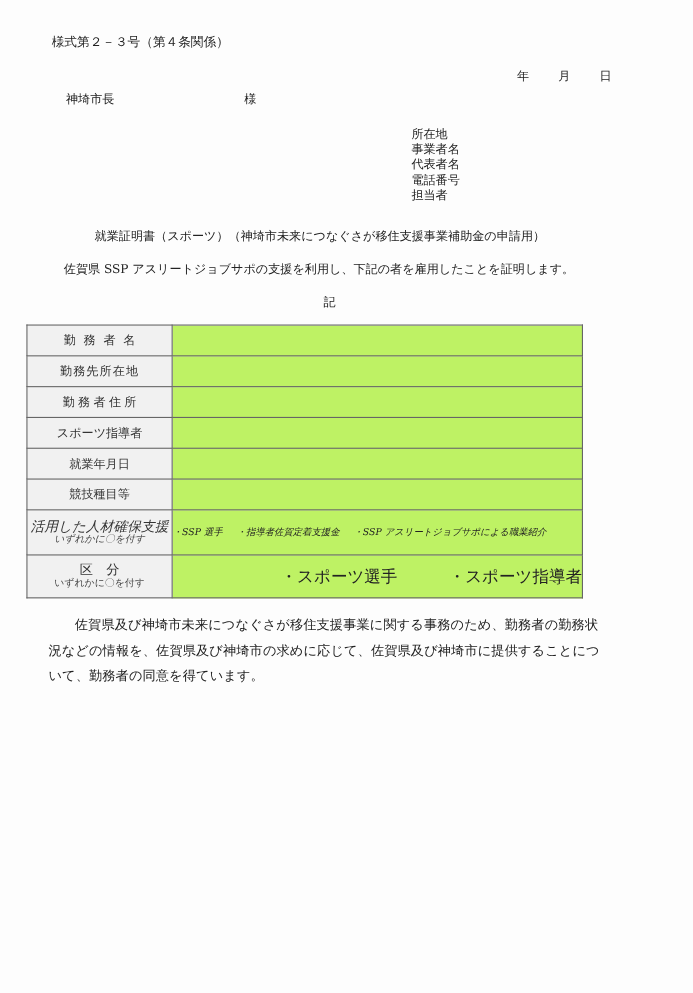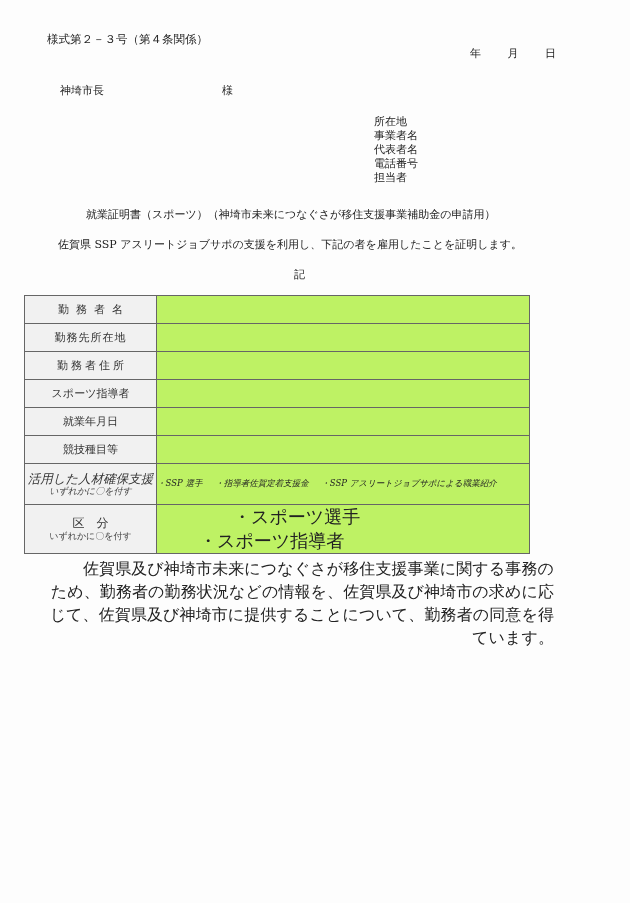--- a/index.html
+++ b/index.html
@@ -26,34 +26,34 @@
     tr.r29 td { height: 27px; }
     tr.r42 td { height: 40px; font-style: italic; }
     tr.r40 td { height: 38px; }
     .lbl .main { display: block; font-size: 12px; line-height: 15px; }
     .lbl .sub { display: block; font-size: 9px; line-height: 11px; color: #444; }
     .spaced { letter-spacing: 7px; padding-left: 7px; }
     .spaced2 { letter-spacing: 3px; padding-left: 3px; }
     .spaced3 { letter-spacing: 1px; }
     .opt-small { font-size: 8.5px; padding-left: 8px; white-space: nowrap; }
     .opt-small span { margin-right: 10px; }
-    .opt-large { font-size: 18px; text-align: left; margin-left: 20px; }
+    .opt-large { font-size: 15px; text-align: right; margin-left: 20px; }
     .opt-large span { display: inline-block; }
     .consent {
       position: absolute; left: 44px; top: 557px; width: 510px;
-      font-size: 16px; line-height: 23px; text-indent: 24px;
-      white-space: normal; letter-spacing: 0.1px; text-align: right;
+      font-size: 12px; line-height: 23px; text-indent: 24px;
+      white-space: normal; letter-spacing: 0.1px;
     }
   </style>
 </head>
 <body>
 
 <div class="abs t12" style="left:47px; top:32px;">様式第２－３号（第４条関係）</div>
 
-<div class="abs t11" style="left:470px; top:47px;">
+<div class="abs t11" style="left:470px; top:63px;">
   <span>年</span>
   <span style="margin-left:23px;">月</span>
   <span style="margin-left:23px;">日</span>
 </div>
 
 <div class="abs t11" style="left:60px; top:84px;">神埼市長</div>
 <div class="abs t11" style="left:222px; top:84px;">様</div>
 
 <div class="addr-block">
   <div>所在地</div>

